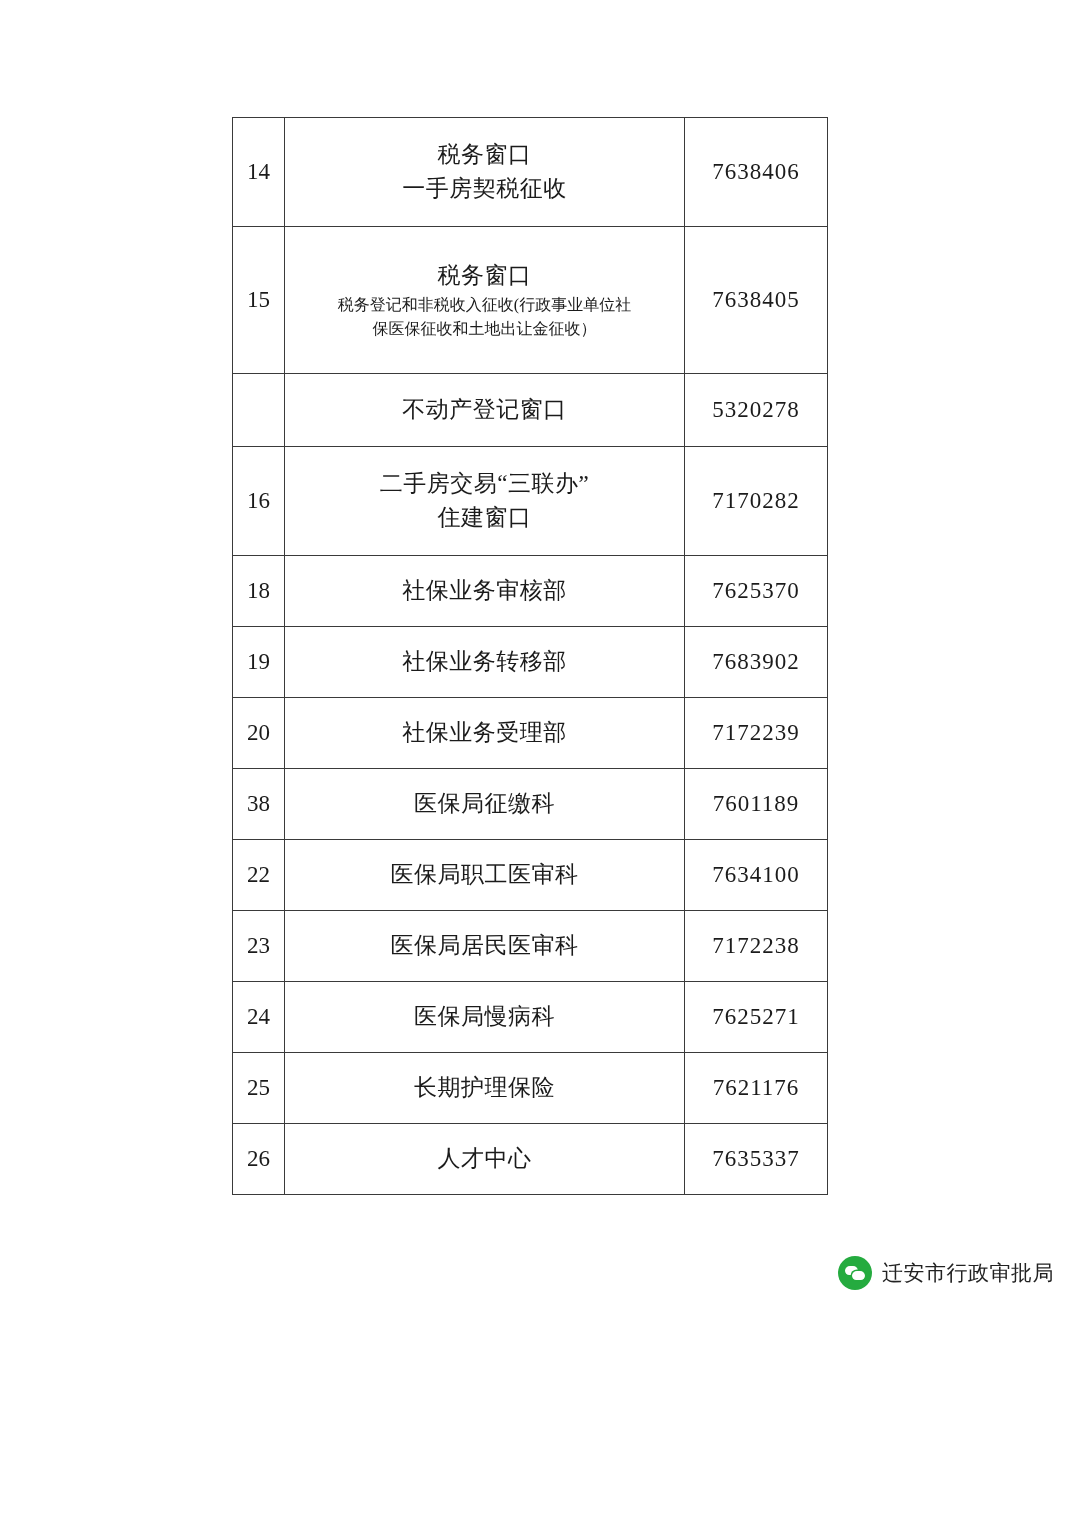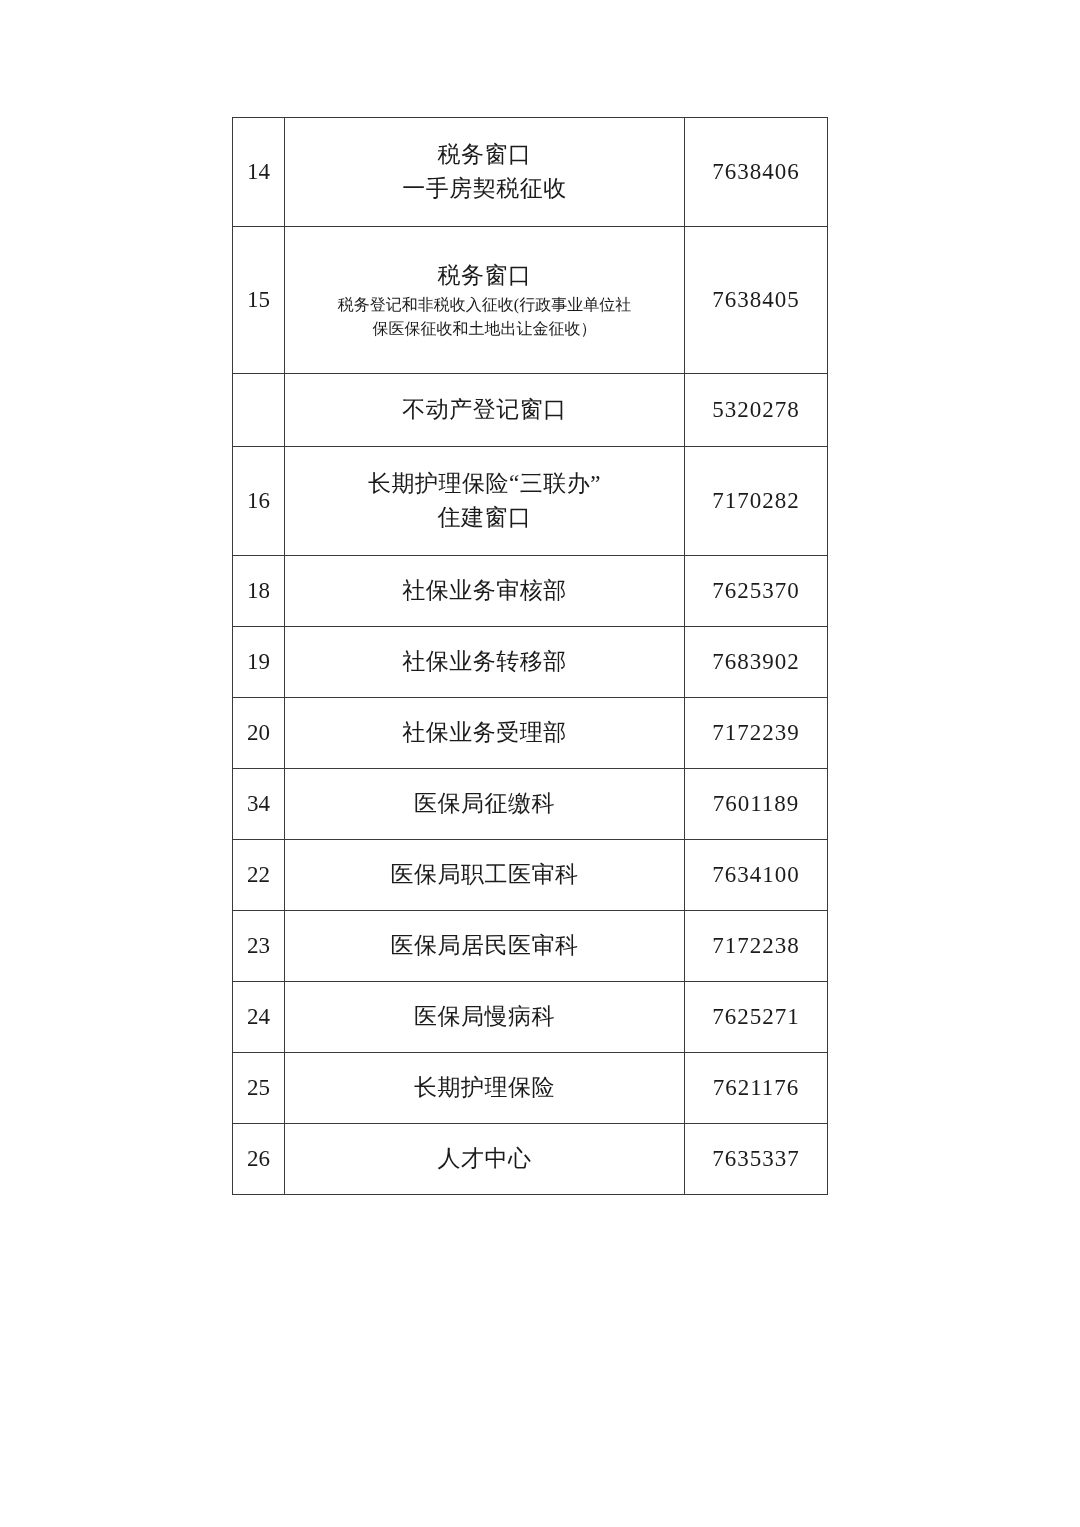--- a/index.html
+++ b/index.html
@@ -154,21 +154,21 @@
         <tr class="row-mid">
           <td class="cell-num"></td>
           <td class="cell-name">
             <span class="line">不动产登记窗口</span>
           </td>
           <td class="cell-phone">5320278</td>
         </tr>
         <tr class="row-tall">
           <td class="cell-num">16</td>
           <td class="cell-name">
-            <span class="line">长期护理保险“三联办”</span>
+            <span class="line">二手房交易“三联办”</span>
             <span class="line">住建窗口</span>
           </td>
           <td class="cell-phone">7170282</td>
         </tr>
         <tr class="row-normal">
           <td class="cell-num">18</td>
           <td class="cell-name">
             <span class="line">社保业务审核部</span>
           </td>
           <td class="cell-phone">7625370</td>
@@ -181,21 +181,21 @@
           <td class="cell-phone">7683902</td>
         </tr>
         <tr class="row-normal">
           <td class="cell-num">20</td>
           <td class="cell-name">
             <span class="line">社保业务受理部</span>
           </td>
           <td class="cell-phone">7172239</td>
         </tr>
         <tr class="row-normal">
-          <td class="cell-num">34</td>
+          <td class="cell-num">38</td>
           <td class="cell-name">
             <span class="line">医保局征缴科</span>
           </td>
           <td class="cell-phone">7601189</td>
         </tr>
         <tr class="row-normal">
           <td class="cell-num">22</td>
           <td class="cell-name">
             <span class="line">医保局职工医审科</span>
           </td>
@@ -225,14 +225,18 @@
         <tr class="row-normal">
           <td class="cell-num">26</td>
           <td class="cell-name">
             <span class="line">人才中心</span>
           </td>
           <td class="cell-phone">7635337</td>
         </tr>
       </tbody>
   </table>
 
+  <div class="footer-badge">
+    <div class="badge-logo"></div>
+    <div class="badge-text">迁安市行政审批局</div>
+  </div>
 
 </div>
 
 </body></html>

